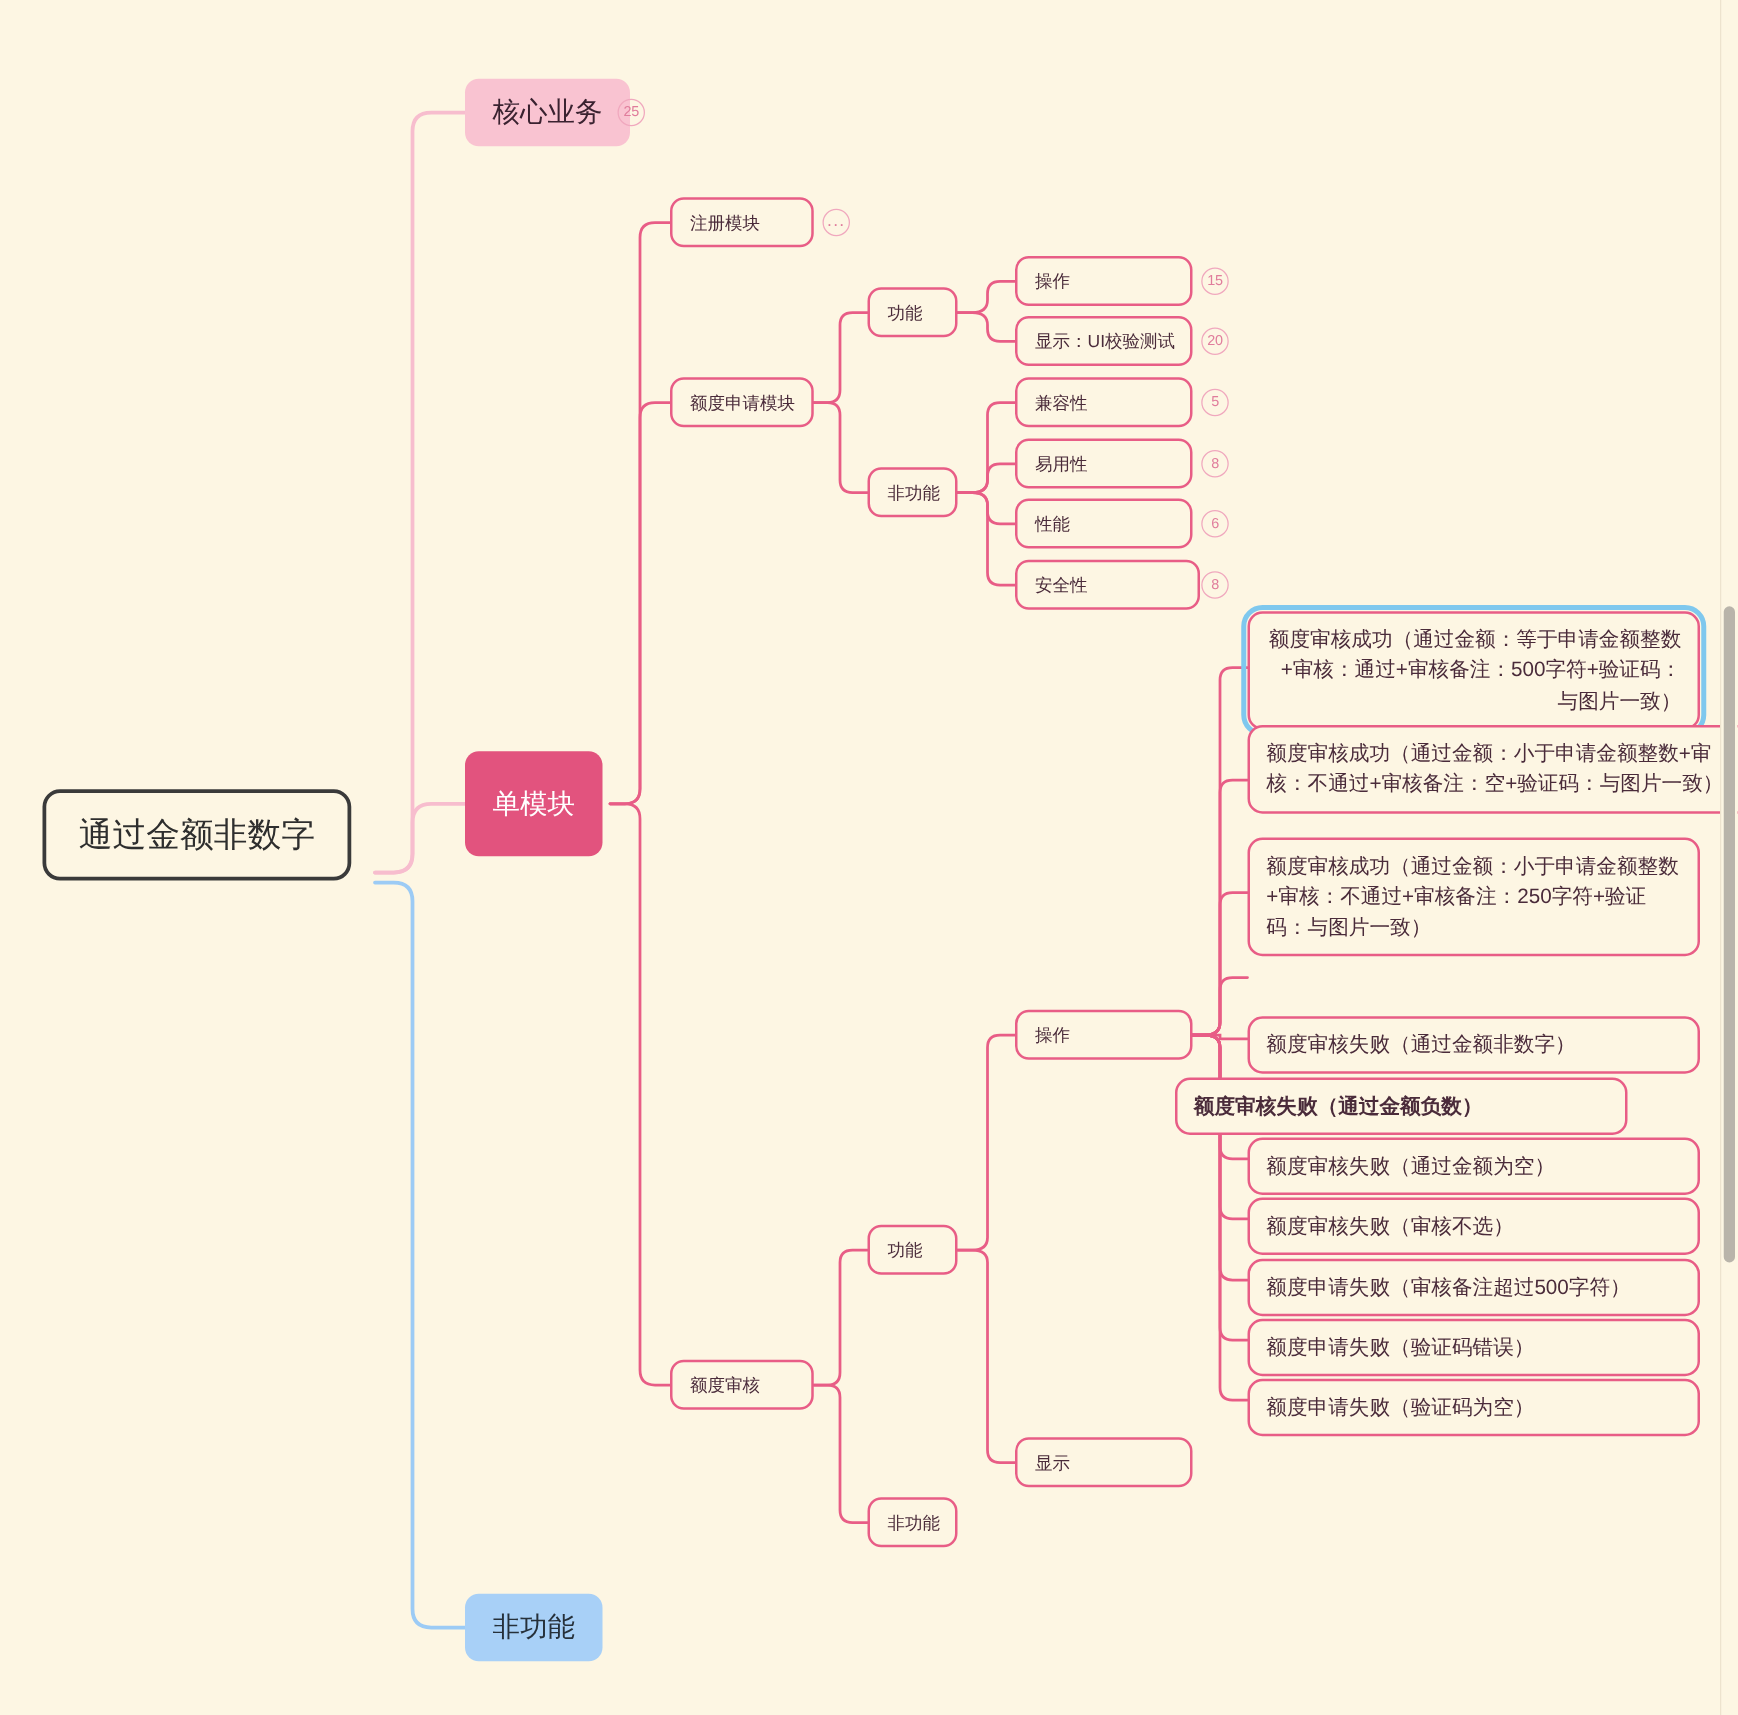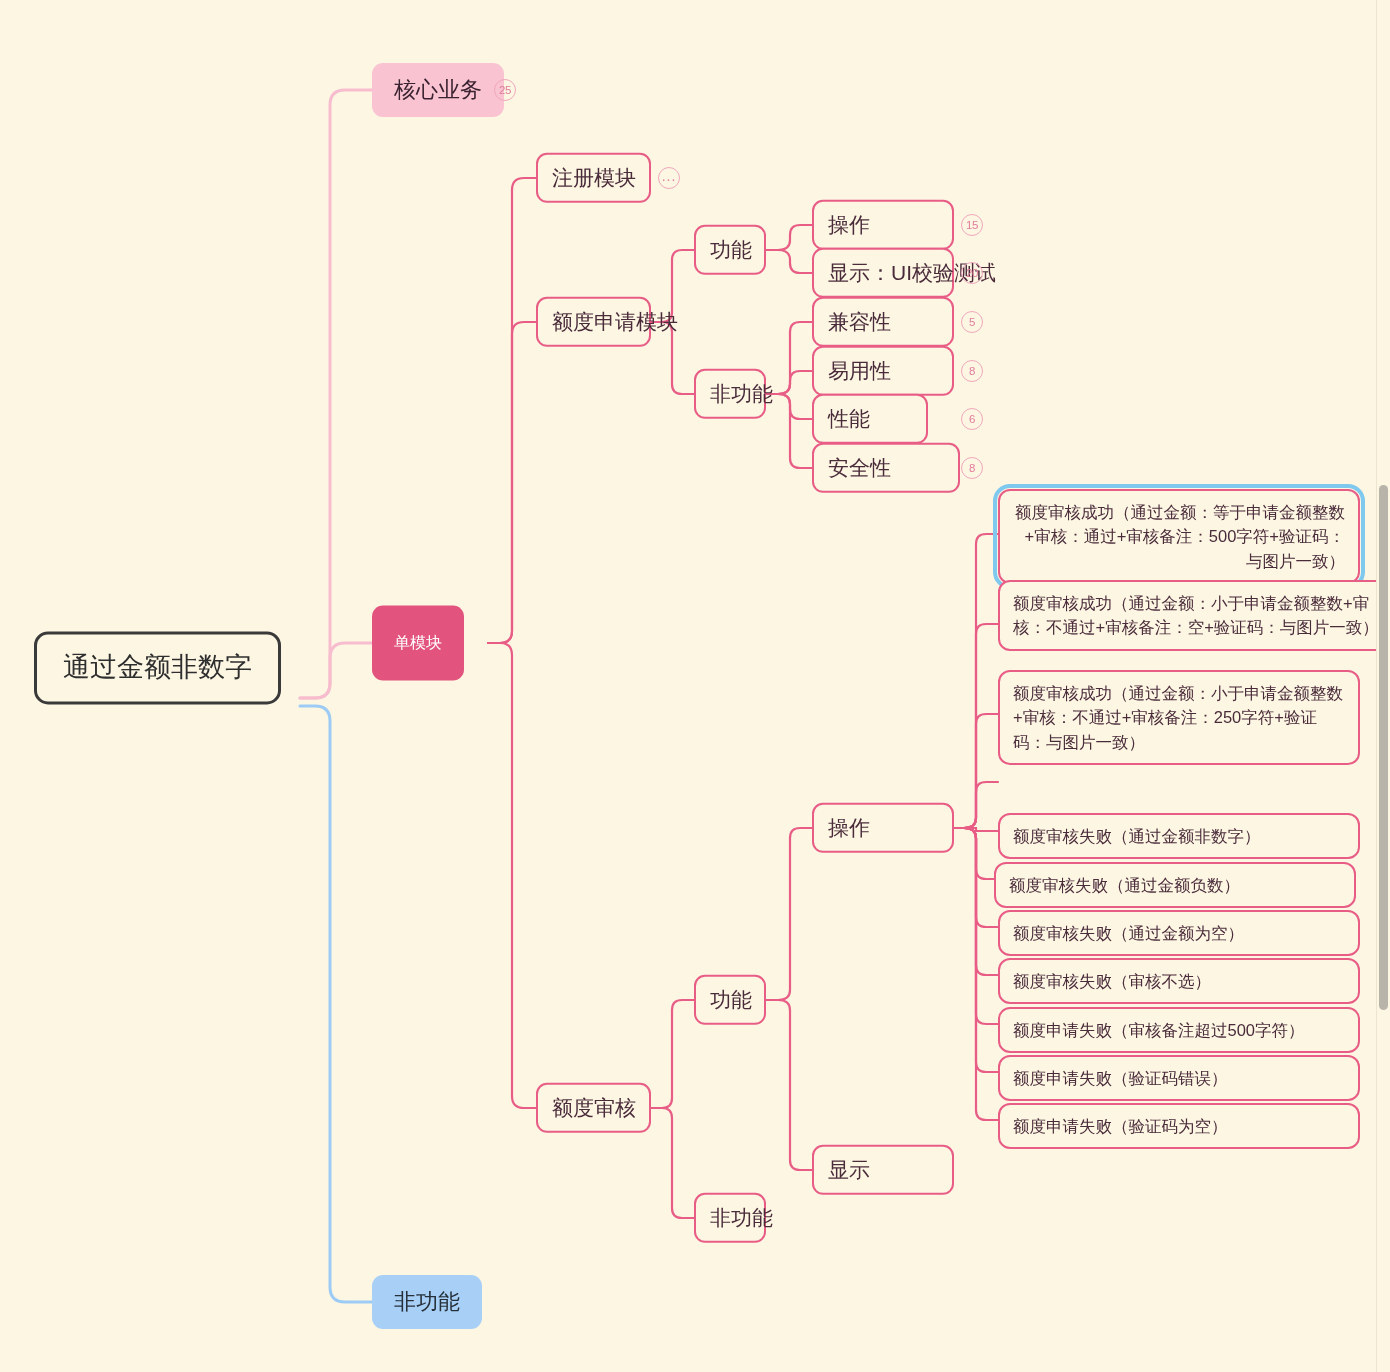--- a/index.html
+++ b/index.html
@@ -53,41 +53,41 @@
     border-radius: 11px;
     font-size: 22px;
     padding: 11px 22px;
     color: #3A2230;
     border: none;
   }
   
   .node.l1-crimson {
     background: #E2537E;
     border-radius: 11px;
-    font-size: 16px;
+    font-size: 22px;
     padding: 26px 22px;
     color: #FFFFFF;
     border: none;
   }
   
   .node.l1-blue {
     background: #A8D0F7;
     border-radius: 11px;
     font-size: 22px;
     padding: 11px 22px;
     color: #26303A;
     border: none;
   }
 
   
   .node.outline {
     border: 2px solid #E85D86;
     background: #FDF6E3;
     border-radius: 11px;
-    font-size: 21px;
+    font-size: 14px;
     padding: 8px 14px;
     color: #4A2B3A;
   }
   .node.outline.wrap {
     white-space: normal;
     display: block;
     line-height: 1.48;
     font-size: 16.5px;
     padding: 9px 13px;
     border-radius: 12px;
@@ -240,21 +240,21 @@
   <div class="node outline" style="left:812px; top:322px; transform:translateY(-50%); width:142px;">
     <span>兼容性</span>
   </div>
   <div class="badge" style="left:961px; top:311px;">5</div>
 
   <div class="node outline" style="left:812px; top:371px; transform:translateY(-50%); width:142px;">
     <span>易用性</span>
   </div>
   <div class="badge" style="left:961px; top:360px;">8</div>
 
-  <div class="node outline" style="left:812px; top:419px; transform:translateY(-50%); width:116px;">
+  <div class="node outline" style="left:812px; top:419px; transform:translateY(-50%); width:142px;">
     <span>性能</span>
   </div>
   <div class="badge" style="left:961px; top:408px;">6</div>
 
   <div class="node outline" style="left:812px; top:468px; transform:translateY(-50%); width:148px;align-items:center;">
     <span>安全性</span>
   </div>
   <div class="badge" style="left:961px; top:457px;">8</div>
 
   <div class="node outline" style="left:812px; top:828px; transform:translateY(-50%); width:142px;">
@@ -269,21 +269,21 @@
   </div>
   <div class="node outline wrap" style="left:998px; top:580px; width:414px;">
     <span>额度审核成功（通过金额：小于申请金额整数+审核：不通过+审核备注：空+验证码：与图片一致）</span>
   </div>
   <div class="node outline wrap" style="left:998px; top:670px; width:362px;">
     <span>额度审核成功（通过金额：小于申请金额整数+审核：不通过+审核备注：250字符+验证码：与图片一致）</span>
   </div>
   <div class="node outline wrap" style="left:998px; top:813px; width:362px;">
     <span>额度审核失败（通过金额非数字）</span>
   </div>
-  <div class="node outline wrap" style="left:994px; top:862px; width:362px;">
+  <div class="node outline wrap" style="left:940px; top:862px; width:362px;font-weight:bold;">
     <span>额度审核失败（通过金额负数）</span>
   </div>
   <div class="node outline wrap" style="left:998px; top:910px; width:362px;">
     <span>额度审核失败（通过金额为空）</span>
   </div>
   <div class="node outline wrap" style="left:998px; top:958px; width:362px;">
     <span>额度审核失败（审核不选）</span>
   </div>
   <div class="node outline wrap" style="left:998px; top:1007px; width:362px;">
     <span>额度申请失败（审核备注超过500字符）</span>

